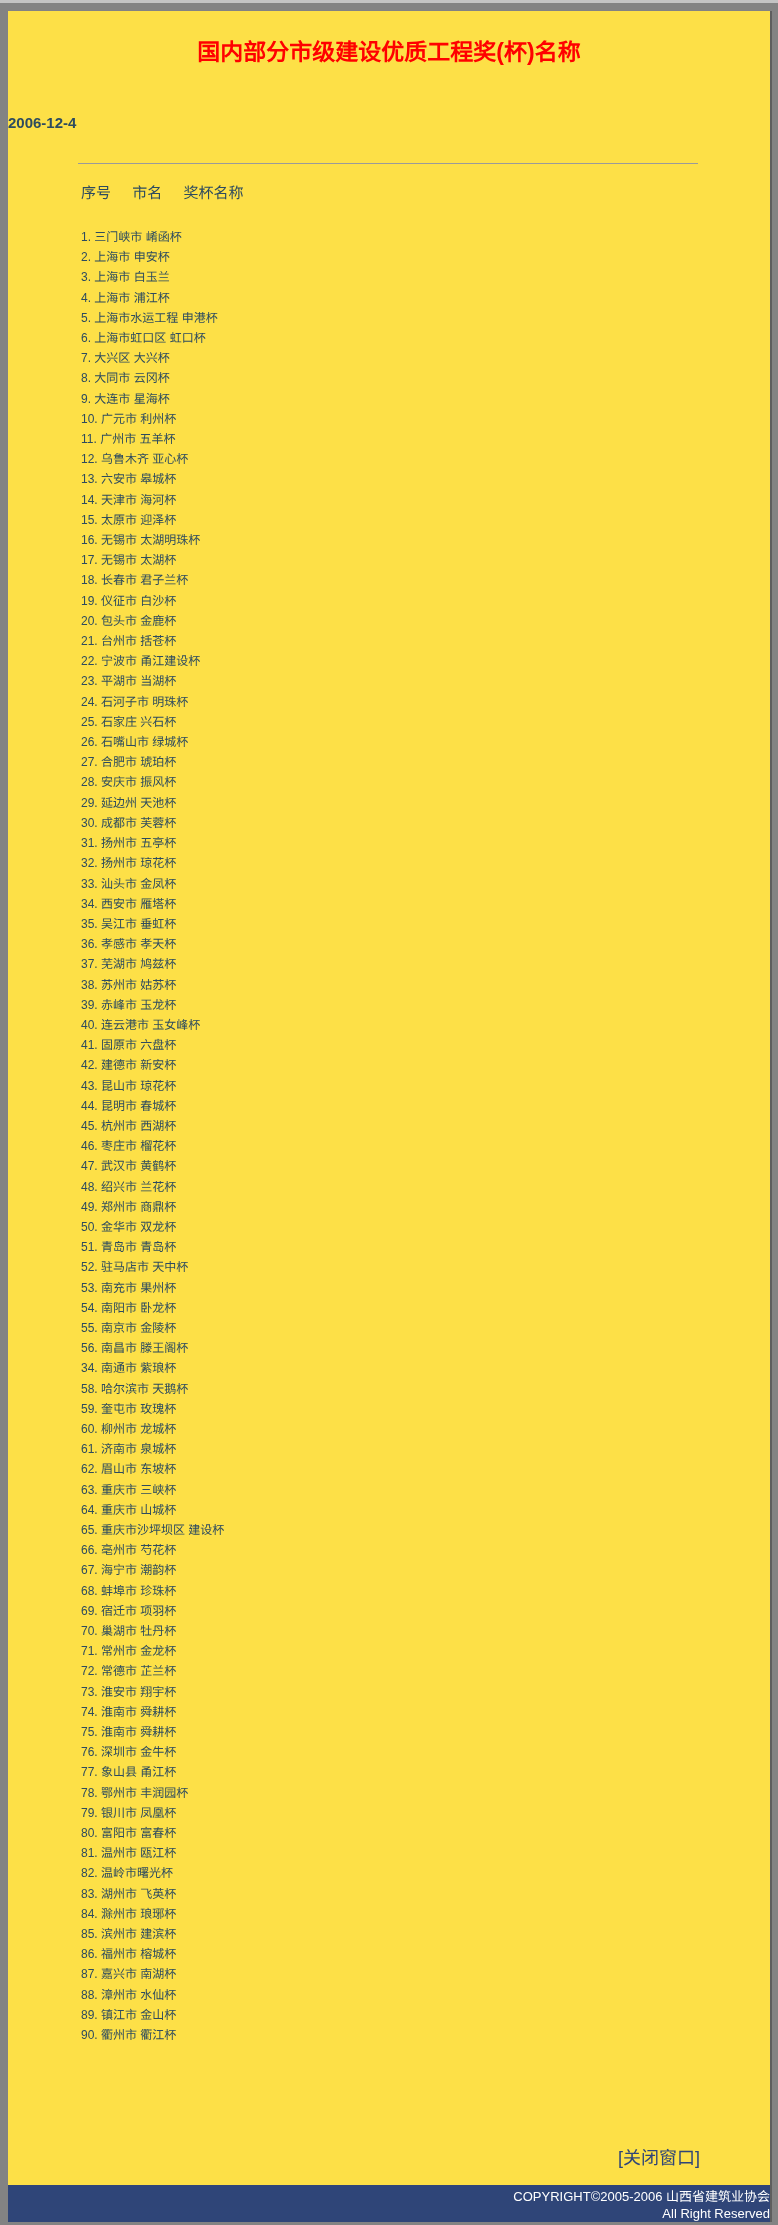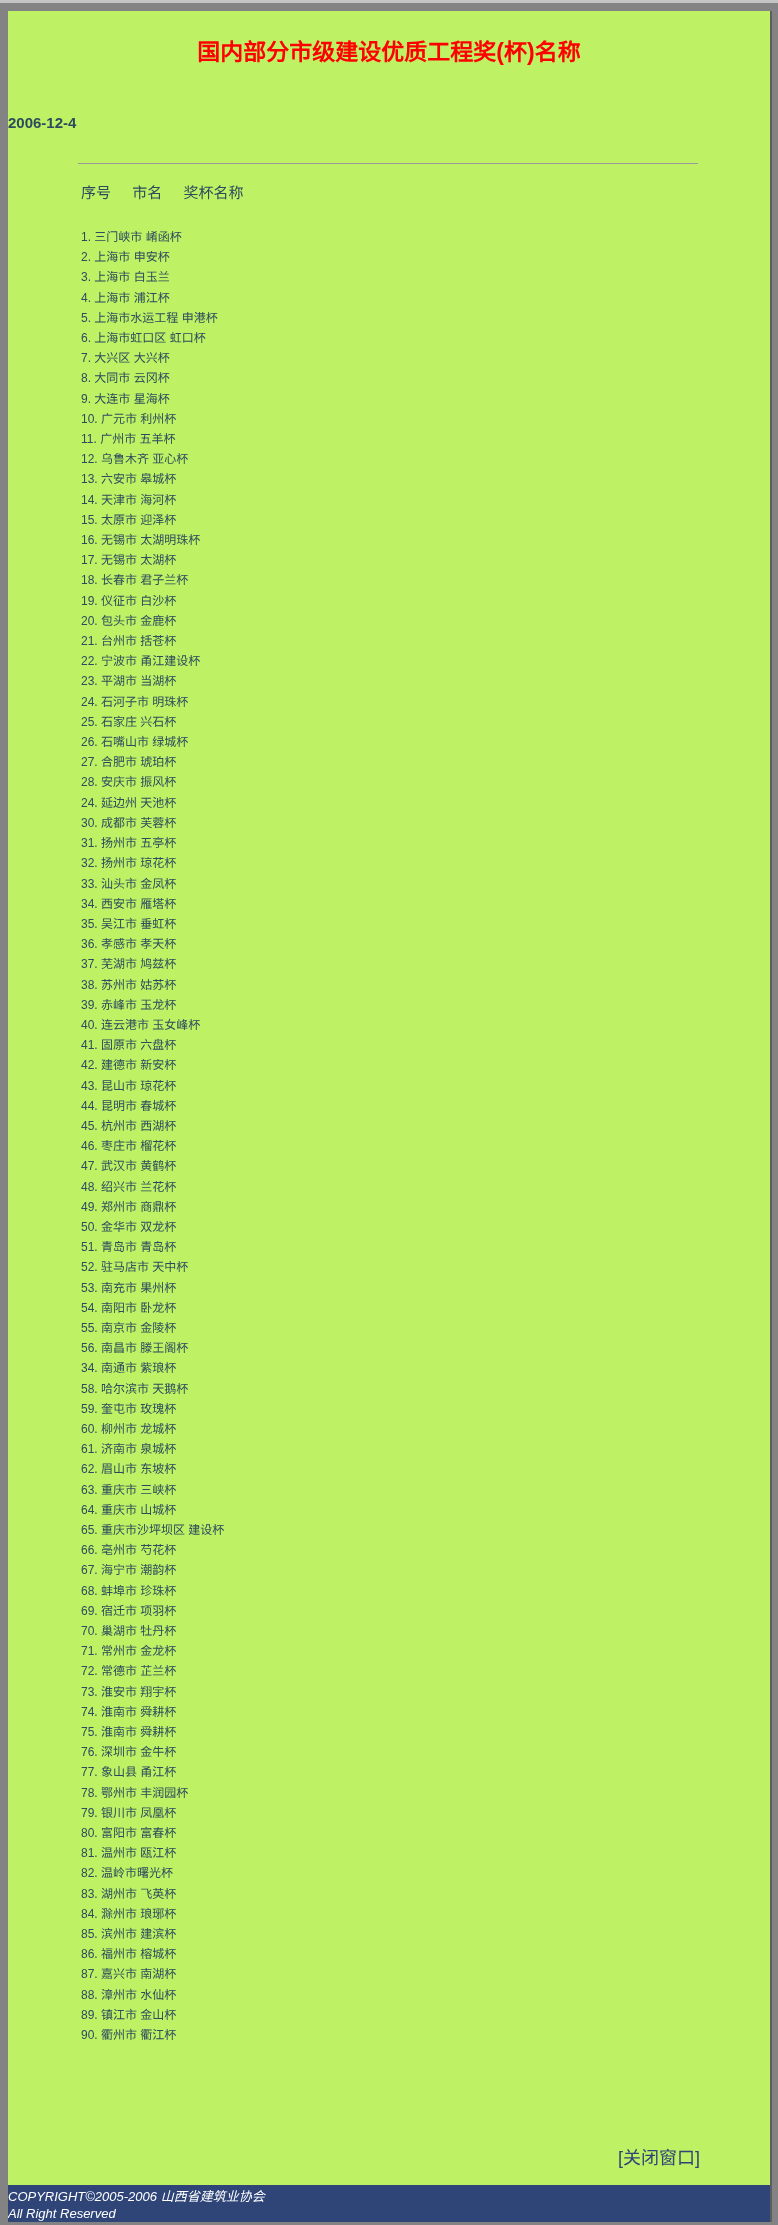--- a/index.html
+++ b/index.html
@@ -4,21 +4,21 @@
 <style>
   html,body{margin:0;padding:0;}
   body{
     width:778px;height:2225px;position:relative;
     background:#838383;
     font-family:"Liberation Sans","DejaVu Sans",sans-serif;
   }
   .top-strip{position:absolute;top:0;left:0;width:778px;height:3px;background:#c4c4c4;}
   .page{
     position:absolute;left:8px;top:11px;width:762px;height:2211px;
-    background:#bef264;border-right:2px solid #5e5e5e;overflow:hidden;
+    background:#fde047;border-right:2px solid #5e5e5e;overflow:hidden;
   }
   .title{
     margin:27px 0 0 0;text-align:center;color:#ff0000;
     font-size:23px;font-weight:bold;line-height:28px;
   }
   .date{
     margin:48px 0 0 0;text-align:left;color:#2d4b5f;
     font-size:15px;font-weight:bold;line-height:18px;
   }
   .rule{
@@ -31,22 +31,22 @@
   .award-list{
     margin:24px 0 0 73px;color:#2d4b5f;font-size:12px;line-height:20.2px;
   }
   .award-row{white-space:pre;}
   .close-link{
     position:absolute;top:2139px;right:70px;
     color:#2f4578;font-size:18px;line-height:17px;text-decoration:none;cursor:pointer;text-align:center;
   }
   .footer{
     position:absolute;left:0;right:0;bottom:0;height:37px;box-sizing:border-box;
-    background:#2f4578;color:#ffffff;text-align:left;
-    font-size:13px;line-height:17px;padding-top:3px;font-style:italic;
+    background:#2f4578;color:#ffffff;text-align:right;
+    font-size:13px;line-height:17px;padding-top:3px;
   }
 </style>
 </head>
 <body>
 
 <div class="top-strip"></div>
 
 <div class="page">
 
   <h1 class="title">国内部分市级建设优质工程奖(杯)名称</h1>
@@ -83,21 +83,21 @@
       <div class="award-row">19. 仪征市 白沙杯</div>
       <div class="award-row">20. 包头市 金鹿杯</div>
       <div class="award-row">21. 台州市 括苍杯</div>
       <div class="award-row">22. 宁波市 甬江建设杯</div>
       <div class="award-row">23. 平湖市 当湖杯</div>
       <div class="award-row">24. 石河子市 明珠杯</div>
       <div class="award-row">25. 石家庄 兴石杯</div>
       <div class="award-row">26. 石嘴山市 绿城杯</div>
       <div class="award-row">27. 合肥市 琥珀杯</div>
       <div class="award-row">28. 安庆市 振风杯</div>
-      <div class="award-row">24. 延边州 天池杯</div>
+      <div class="award-row">29. 延边州 天池杯</div>
       <div class="award-row">30. 成都市 芙蓉杯</div>
       <div class="award-row">31. 扬州市 五亭杯</div>
       <div class="award-row">32. 扬州市 琼花杯</div>
       <div class="award-row">33. 汕头市 金凤杯</div>
       <div class="award-row">34. 西安市 雁塔杯</div>
       <div class="award-row">35. 吴江市 垂虹杯</div>
       <div class="award-row">36. 孝感市 孝天杯</div>
       <div class="award-row">37. 芜湖市 鸠兹杯</div>
       <div class="award-row">38. 苏州市 姑苏杯</div>
       <div class="award-row">39. 赤峰市 玉龙杯</div>

